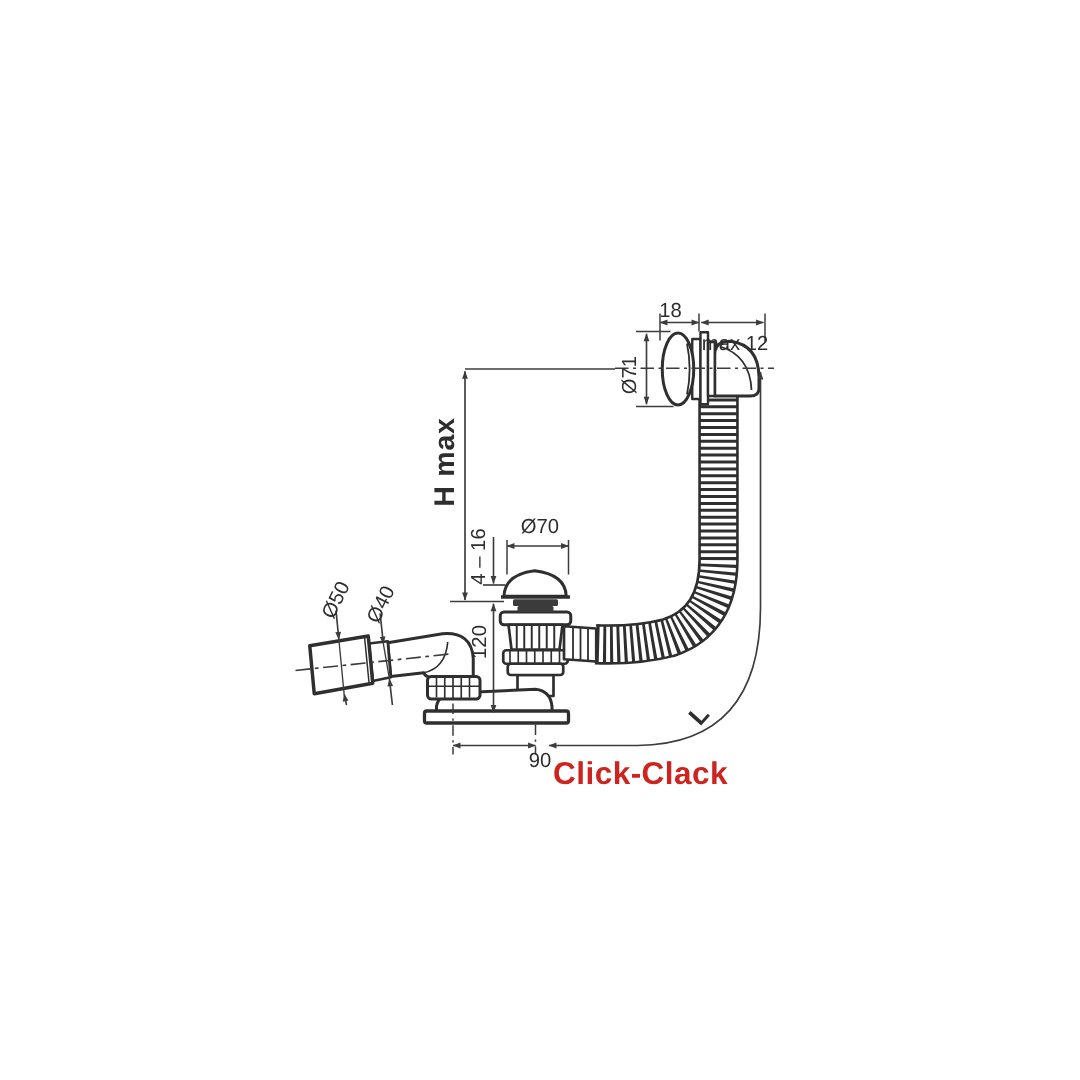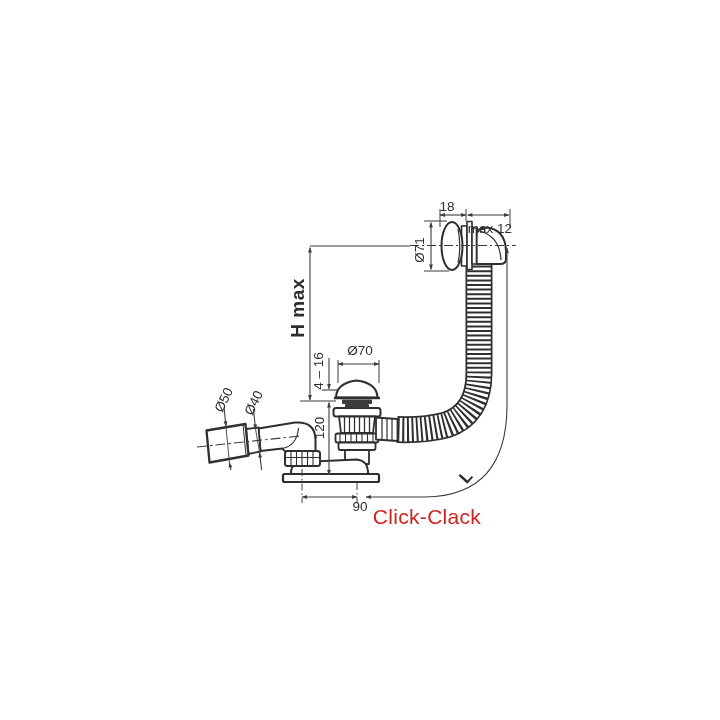--- a/index.html
+++ b/index.html
@@ -11,21 +11,21 @@
   svg{position:absolute;left:0;top:0;}
   .lbl{
     position:absolute;color:#2e2e2e;font-size:13.5px;line-height:1;white-space:nowrap;
     transform:translate(-50%,-50%);
   }
   .lbl.r90{transform:translate(-50%,-50%) rotate(-90deg);}
   .lbl.hmax{font-size:19px;font-weight:bold;letter-spacing:.5px;}
   .lbl.llab{font-size:17px;font-weight:bold;transform:translate(-50%,-50%) rotate(-48deg);}
   .lbl.d50{transform:translate(-50%,-50%) rotate(-64deg);}
   .lbl.d40{transform:translate(-50%,-50%) rotate(-64deg);}
-  .lbl.product{font-size:21px;font-weight:normal;color:#cd2420;letter-spacing:.3px;}
+  .lbl.product{font-size:21px;font-weight:bold;color:#cd2420;letter-spacing:.3px;}
 </style>
 </head>
 <body>
 
 <div class="stage">
 
 <svg width="720" height="720" viewBox="0 0 720 720">
   <defs>
     <marker id="ah" viewBox="0 0 10 10" refX="9.5" refY="5" markerWidth="9" markerHeight="5.2" orient="auto-start-reverse" markerUnits="userSpaceOnUse">
       <path d="M0,1.3 L10,5 L0,8.7 Z" fill="#3c3c3c"></path>

